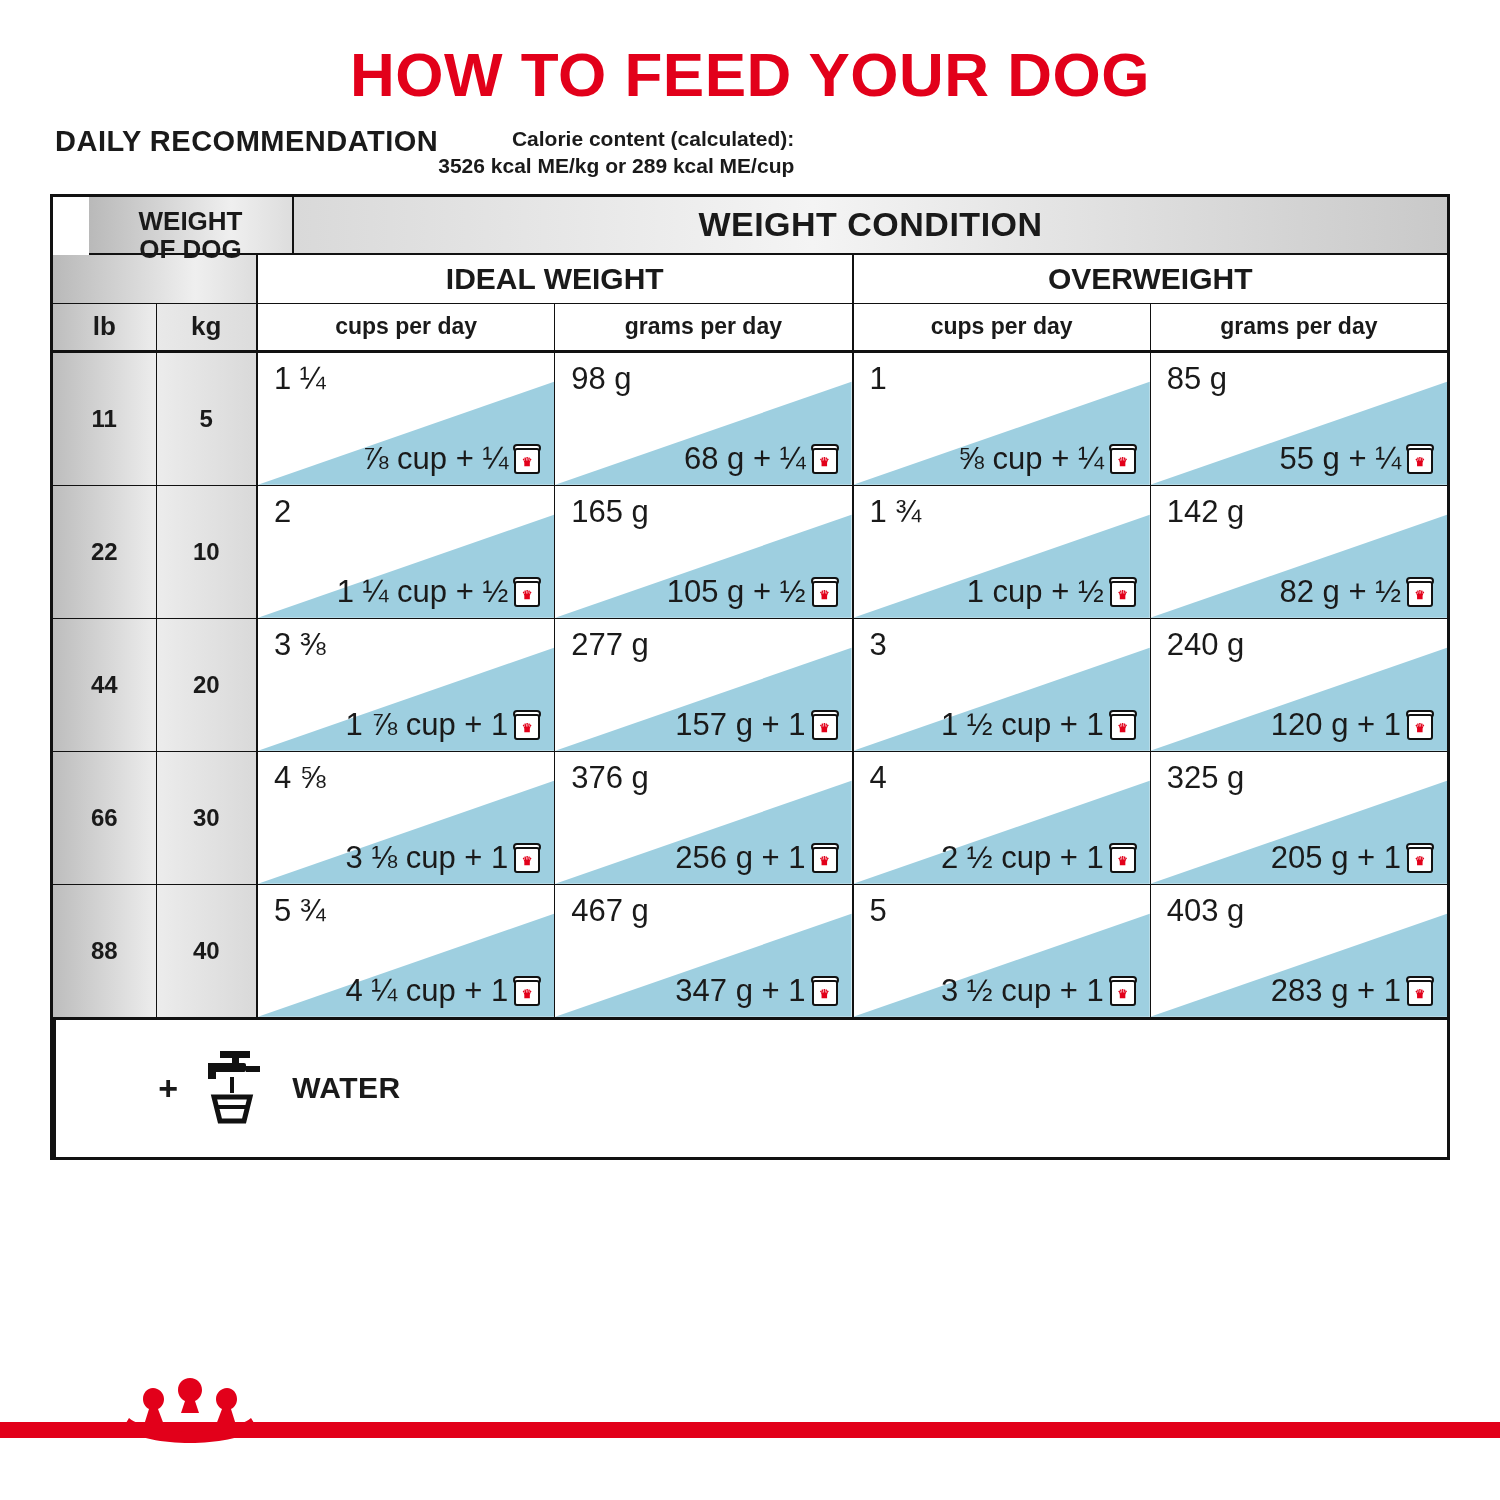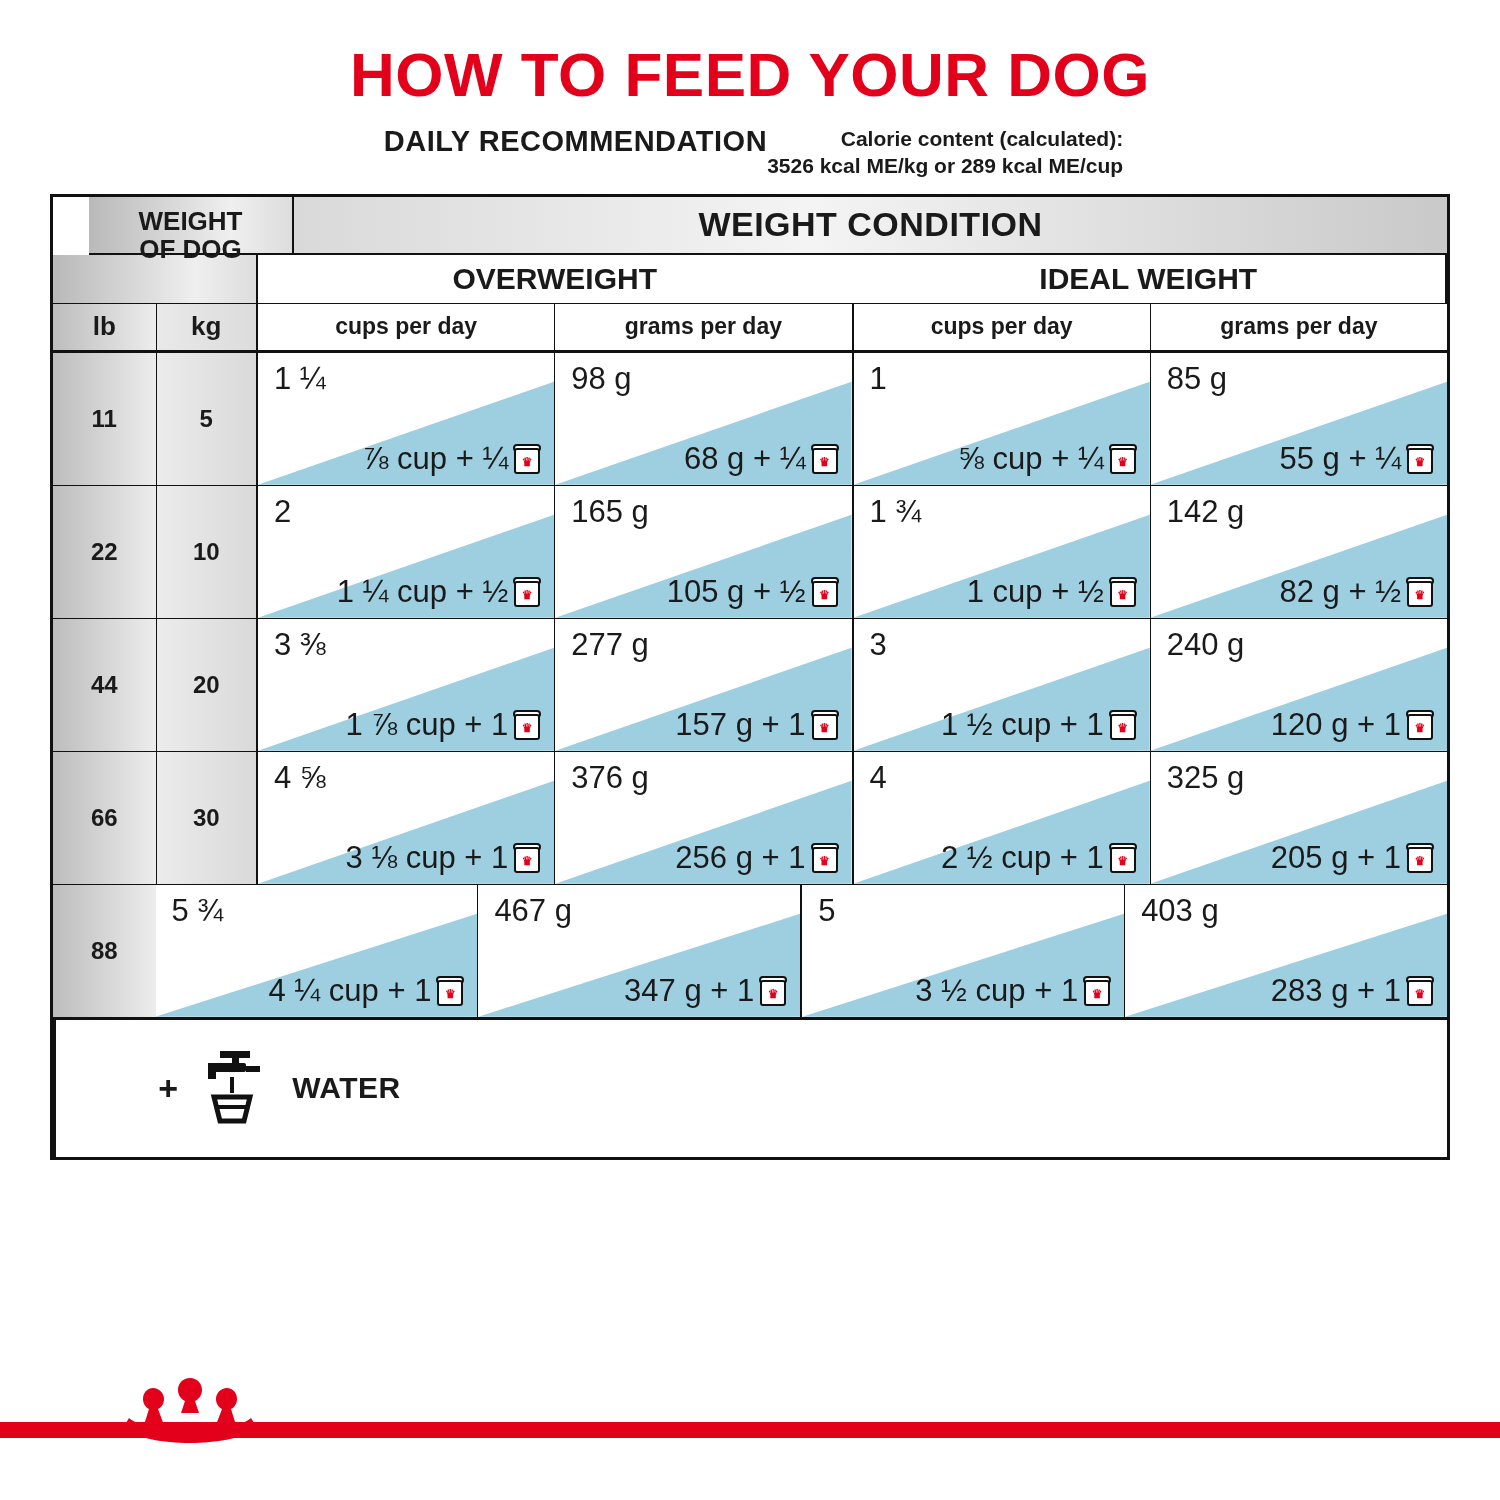--- a/index.html
+++ b/index.html
@@ -31,21 +31,21 @@
     font-weight: bold;
     letter-spacing: 0.5px;
     padding-top: 42px;
     line-height: 1.05;
   }
 
   
   .subhead {
     display: flex;
     align-items: flex-start;
-    justify-content: center;
+    justify-content: flex-start;
     padding: 18px 48px 0 55px;
   }
   .daily-rec {
     font-size: 29px;
     font-weight: bold;
     letter-spacing: 0.5px;
     color: #1a1a1a;
   }
   .calorie {
     text-align: right;
@@ -367,22 +367,22 @@
         <div class="wod-text">
           <div>WEIGHT</div>
           <div>OF DOG</div>
         </div>
       </div>
       <div class="hdr-weight-condition">WEIGHT CONDITION</div>
     </div>
 
     <div class="hdr-mid">
       <div class="spacer"></div>
+      <div class="cond sep">IDEAL WEIGHT</div>
       <div class="cond">OVERWEIGHT</div>
-      <div class="cond sep">IDEAL WEIGHT</div>
     </div>
 
     <div class="hdr-units">
       <div class="unit-lb">lb</div>
       <div class="unit-kg">kg</div>
       <div class="unit-cell thin">cups per day</div>
       <div class="unit-cell sep">grams per day</div>
       <div class="unit-cell thin">cups per day</div>
       <div class="unit-cell">grams per day</div>
     </div>
@@ -594,20 +594,21 @@
               <span class="lid"></span>
               <span class="body"></span>
               <span class="crown">♛</span>
             </span>
           </div>
       </div>
     </div>
 
     <div class="row">
       <div class="wcell">88</div>
+      <div class="wcell kg">40</div>
       <div class="dcell thin">
         <div class="band"></div>
         <div class="dry-val">5 ¾</div>
         <div class="mix-val">
             <span>4 ¼ cup + 1</span>
             <span class="can-icon">
               <span class="lid"></span>
               <span class="body"></span>
               <span class="crown">♛</span>
             </span>

